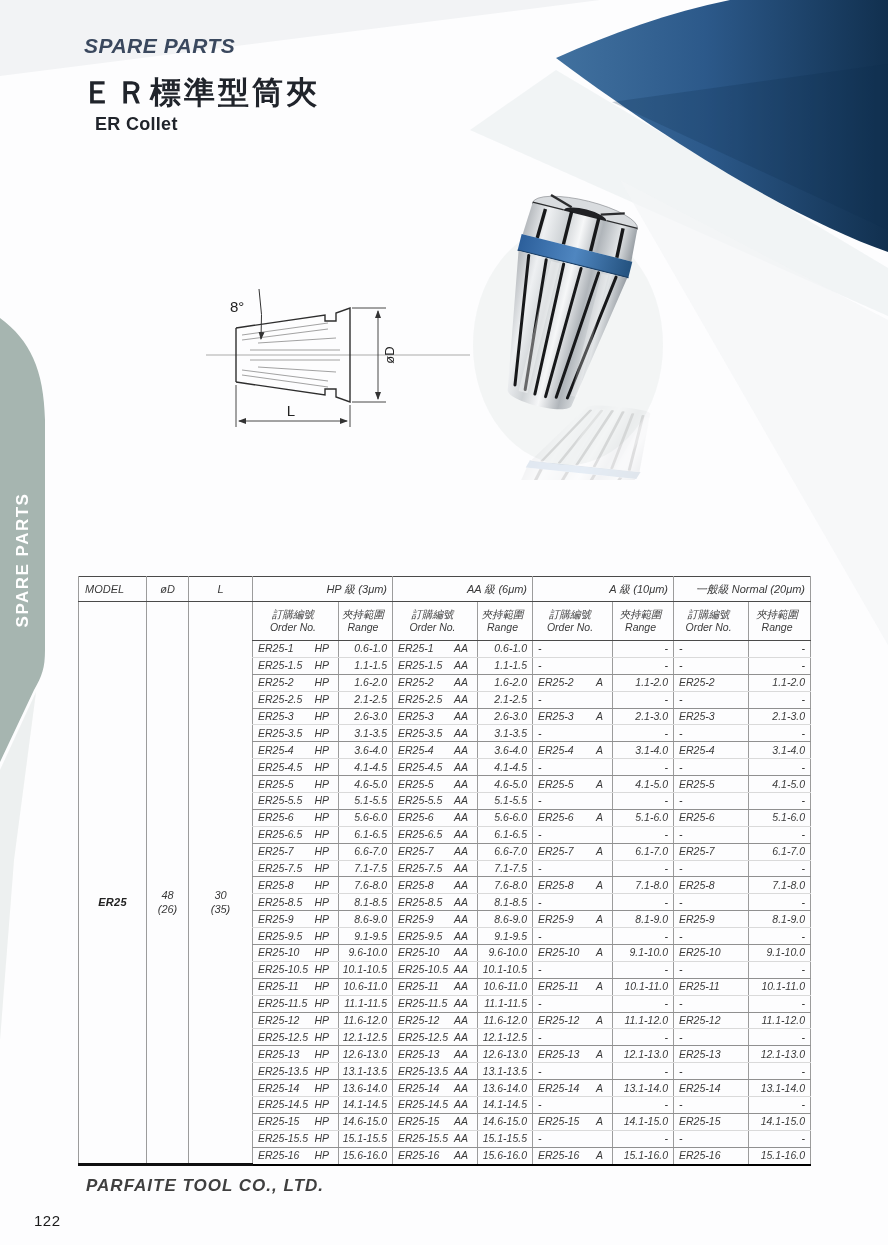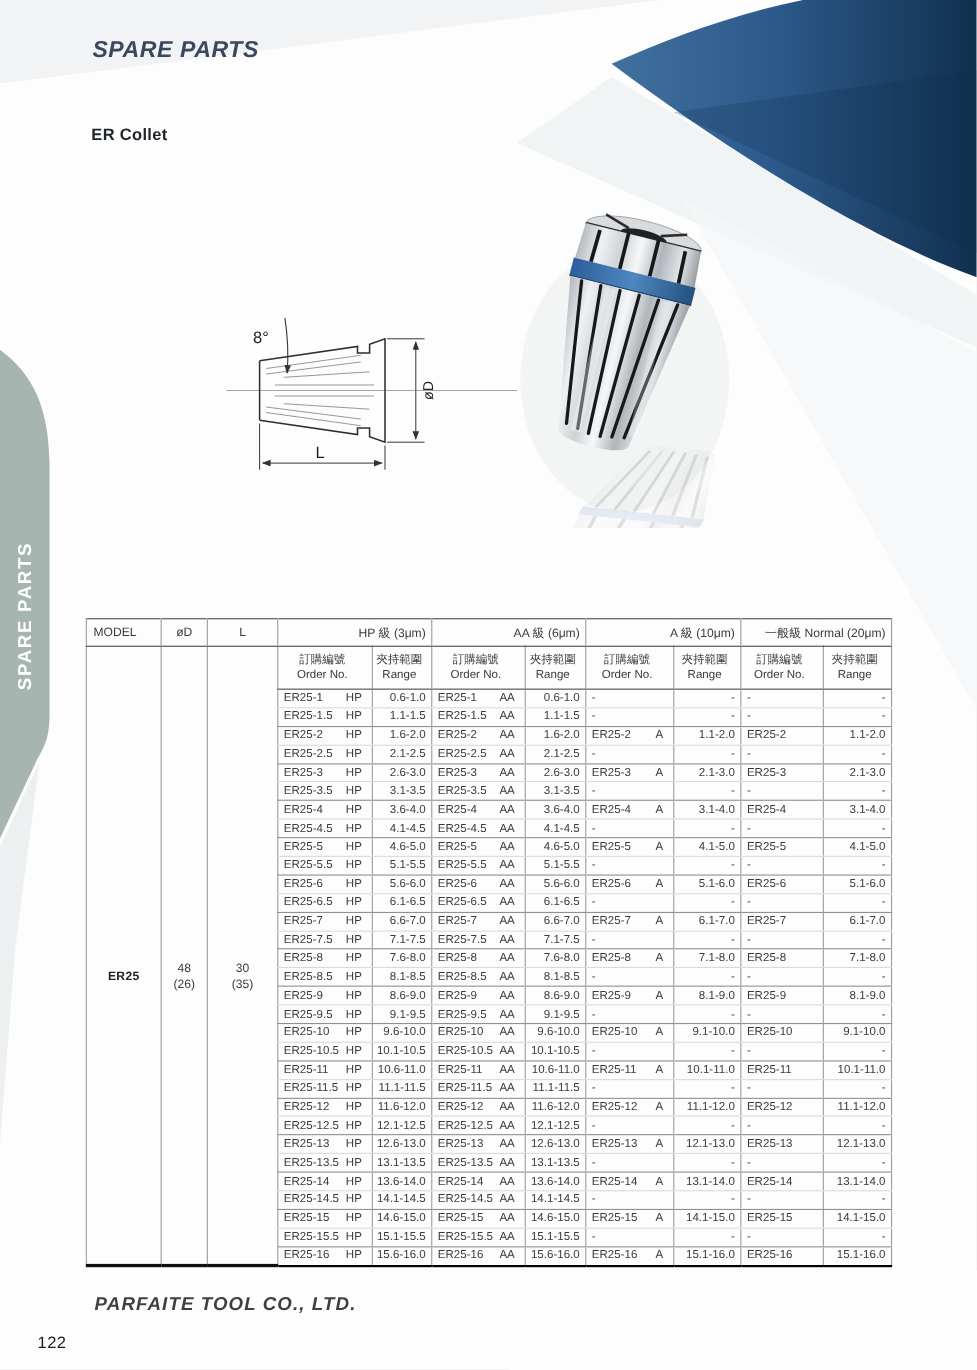--- a/index.html
+++ b/index.html
@@ -3,28 +3,28 @@
 <meta charset="utf-8">
 <style>
   html,body{margin:0;padding:0;background:#e9e9e9;}
   #page{position:relative;width:888px;height:1245px;background:#fdfdfe;overflow:hidden;
         font-family:"Liberation Sans", sans-serif;color:#3a3a3a;margin:0 auto;}
   .abs{position:absolute;}
   
   .eyebrow{left:84px;top:34px;font-size:21px;font-style:italic;font-weight:bold;
            color:#3a485e;letter-spacing:.5px;}
   .title-zh{left:82px;top:72px;font-size:31px;font-weight:bold;color:#20242b;letter-spacing:3px;}
-  .title-en{left:83px;top:114px;font-size:15px;font-weight:bold;color:#20242b;letter-spacing:.3px;}
+  .title-en{left:95px;top:114px;font-size:18px;font-weight:bold;color:#20242b;letter-spacing:.3px;}
   
   .sidebar-label{left:0;top:440px;width:46px;height:240px;display:flex;align-items:center;
                  justify-content:center;z-index:3;}
   .sidebar-label span{transform:rotate(-90deg);white-space:nowrap;color:#ffffff;
                  font-weight:bold;font-size:17px;letter-spacing:1.5px;}
   
-  #tablewrap{left:78px;top:562px;z-index:2;}
+  #tablewrap{left:78px;top:576px;z-index:2;font-style:italic;}
   table{border-collapse:collapse;table-layout:fixed;width:732px;font-size:10.5px;color:#3a3a3a;}
   th,td{border-left:1px solid #9c9c9c;font-weight:normal;}
   table{border-right:1px solid #9c9c9c;border-top:1px solid #4a4a4a;}
   thead tr.grp-row th{height:22px;border-bottom:1px solid #4a4a4a;font-size:11px;}
   th.c-model{text-align:left;padding-left:6px;border-left:1px solid #9c9c9c;}
   th.c-center{text-align:center;}
   th.c-grp{text-align:right;padding-right:5px;}
   thead tr.sub-row th{height:33px;vertical-align:middle;}
   th.c-sub{border-bottom:1px solid #4a4a4a;text-align:center;padding:2px 5px 3px 0;
            font-size:10.5px;line-height:13px;}
@@ -60,20 +60,21 @@
     <polygon points="0,0 600,0 0,76" fill="#f2f3f5"></polygon>
     <polygon points="556,70 888,268 888,316 470,130" fill="#eef1f3" opacity="0.8"></polygon>
     <polygon points="620,180 888,320 888,645" fill="#f3f5f6" opacity="0.7"></polygon>
     <path d="M 556 58 C 610 34 670 12 730 0 L 888 0 L 888 252 C 808 224 690 158 556 58 Z" fill="url(#ribbon)"></path>
     <polygon points="612,102 888,230 888,64" fill="#0e2f4e" opacity="0.22"></polygon>
     <path d="M 0 318 C 30 340 44 370 45 420 L 45 650 C 45 668 42 676 34 690 L 0 762 Z" fill="#a6b5b0"></path>
     <polygon points="0,770 36,692 14,860 0,1040" fill="#dde4e1" opacity="0.5"></polygon>
   </svg>
 
   <div class="abs eyebrow">SPARE PARTS</div>
+  <div class="abs title-zh">ＥＲ標準型筒夾</div>
   <div class="abs title-en">ER Collet</div>
 
   <div class="abs sidebar-label">
     <span>SPARE PARTS</span>
   </div>
 
   <svg class="abs" style="left:198px;top:283px;z-index:1;" width="285" height="165" viewBox="0 0 285 165">
     <defs>
       <marker id="arw" markerWidth="9" markerHeight="8" refX="7" refY="3" orient="auto" markerUnits="userSpaceOnUse">
         <path d="M0 0 L8 3 L0 6 Z" fill="#333"></path>

